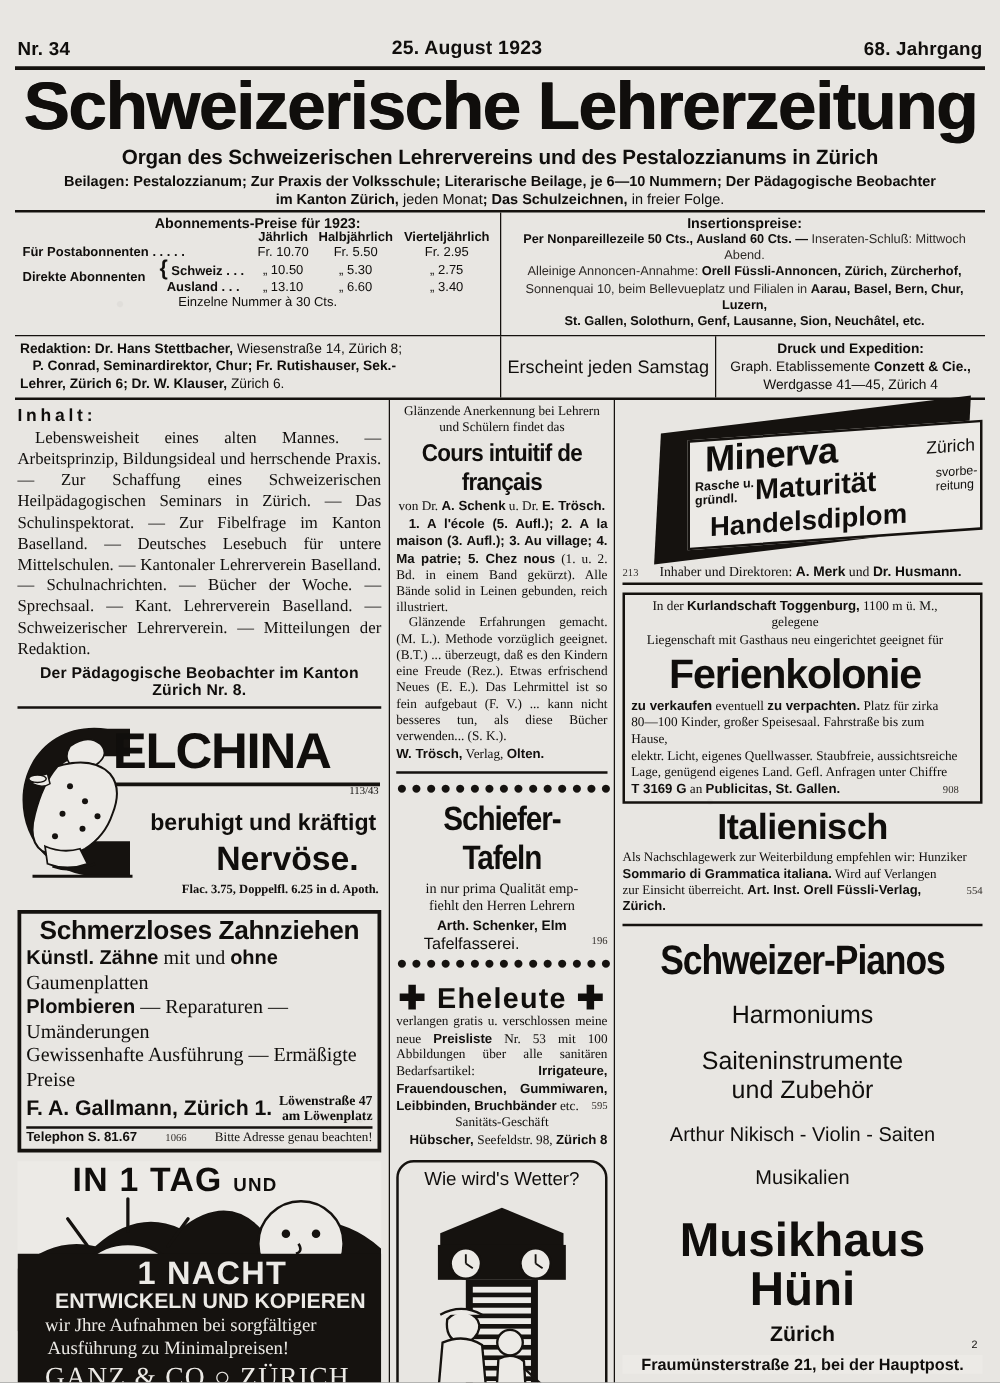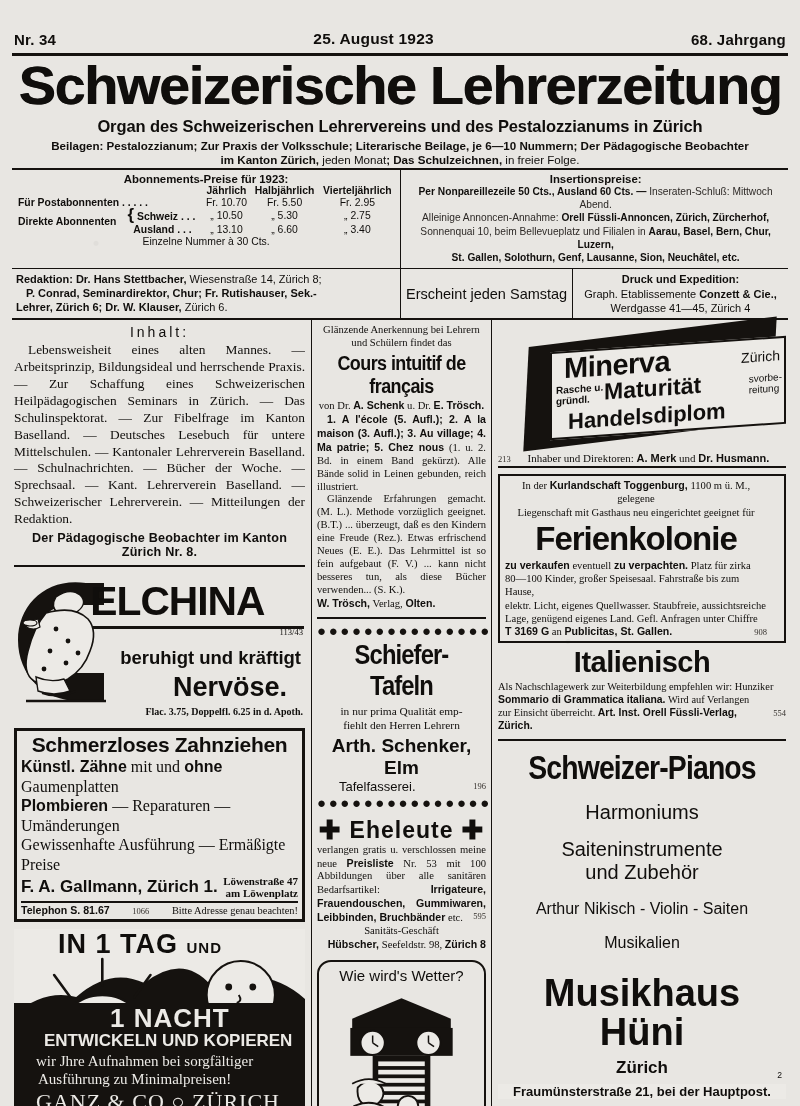--- a/index.html
+++ b/index.html
@@ -57,22 +57,22 @@
   .band2-r{flex:1;padding:3px 4px;text-align:center;
     font-family:"Liberation Sans",sans-serif;font-size:11px;line-height:1.3;}
   .band2-r b{font-weight:bold;}
   
   .cols{display:flex;margin:0 4px;height:816px;}
   .col{box-sizing:border-box;}
   .c1{width:300px;padding:4px 6px 0 2px;border-right:1.2px solid #15120f;}
   .c2{width:180px;padding:4px 5px 0 5px;border-right:1.2px solid #15120f;}
   .c3{flex:1;padding:4px 2px 0 6px;}
   
-  .inhalt-h{font-family:"Liberation Sans",sans-serif;font-weight:normal;
-    font-size:14px;text-align:center;letter-spacing:3px;margin-bottom:2px;}
+  .inhalt-h{font-family:"Liberation Sans",sans-serif;font-weight:bold;
+    font-size:14px;letter-spacing:3px;margin-bottom:2px;}
   .inhalt-b{font-size:13.4px;line-height:1.26;text-align:justify;text-indent:14px;}
   .inhalt-f{font-family:"Liberation Sans",sans-serif;font-weight:bold;
     font-size:12.6px;text-align:center;margin-top:3px;letter-spacing:.2px;}
   
   .ad{position:relative;background:#eceae6;}
   .ad-rule{height:2px;background:#15120f;margin:6px 0;}
   .sans{font-family:"Liberation Sans",sans-serif;}
   .b{font-weight:bold;}
   .cnum{font-size:8.5px;color:#35312d;}
   
@@ -348,22 +348,22 @@
         <div class="mid-t" style="text-align:left"><b class="sans">W. Trösch,</b><span> Verlag, </span><b class="sans">Olten.</b></div>
       </div>
 
       <div class="ad-rule"></div>
 
       <div>
         <div class="dots">●●●●●●●●●●●●●●●</div>
         <div class="schiefer">Schiefer-Tafeln</div>
         <div class="mid-t" style="text-align:center;font-size:11.4px">in nur prima Qualität emp-</div>
         <div class="mid-t" style="text-align:center;font-size:11.4px">fiehlt den Herren Lehrern</div>
-        <div class="sans b" style="text-align:center;font-size:19px;margin-top:2px">Arth. Schenker, Elm</div>
-        <div style="display:flex;justify-content:space-between;align-items:center">
+        <div class="sans b" style="text-align:center;font-size:11px;margin-top:2px">Arth. Schenker, Elm</div>
+        <div style="display:flex;justify-content:space-between;align-items:flex-start">
           <span class="sans" style="font-size:13px;margin-left:22px">Tafelfasserei.</span>
           <span class="cnum">196</span>
         </div>
         <div class="dots" style="margin-top:3px">●●●●●●●●●●●●●●●</div>
       </div>
 
       <div style="margin-top:8px">
         <div class="ehe">
           <span class="plus">✚</span>
           <span>Eheleute</span>

